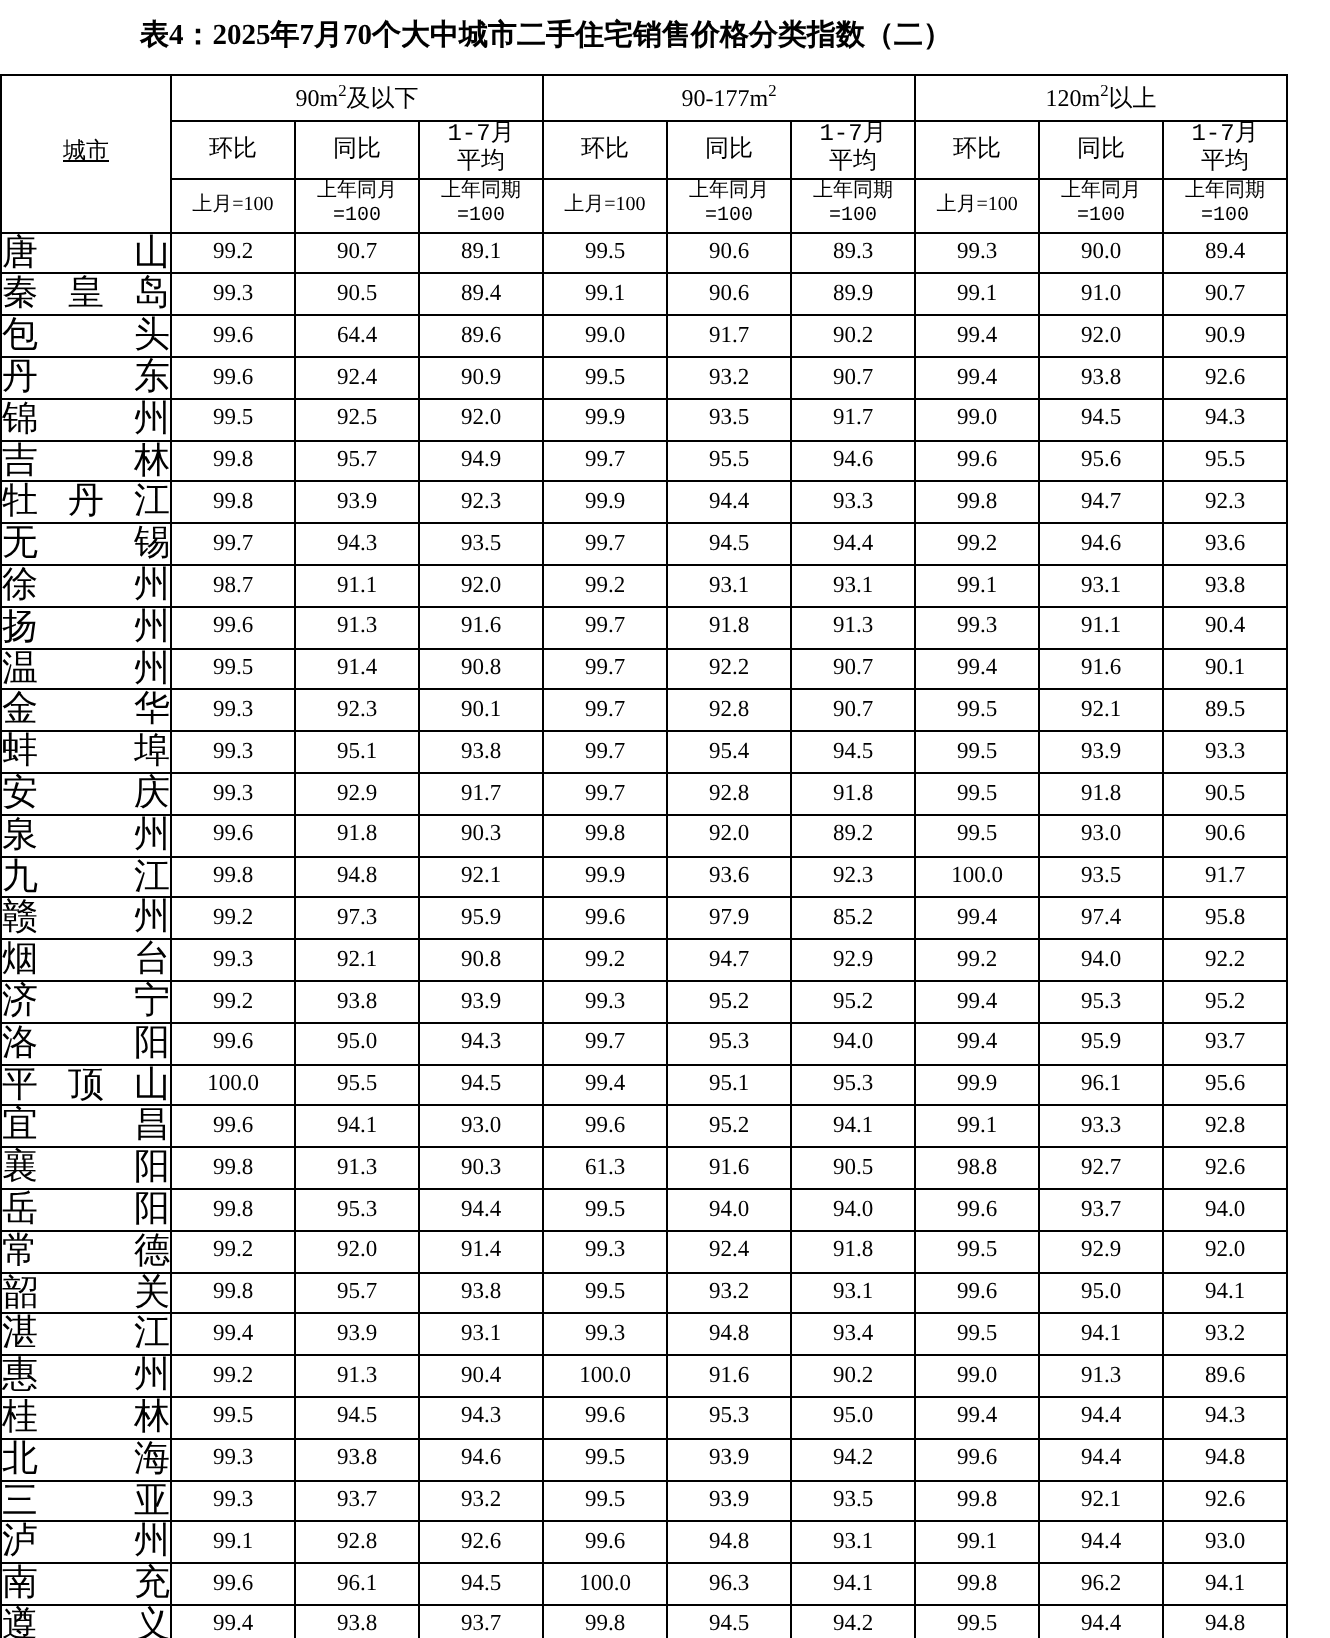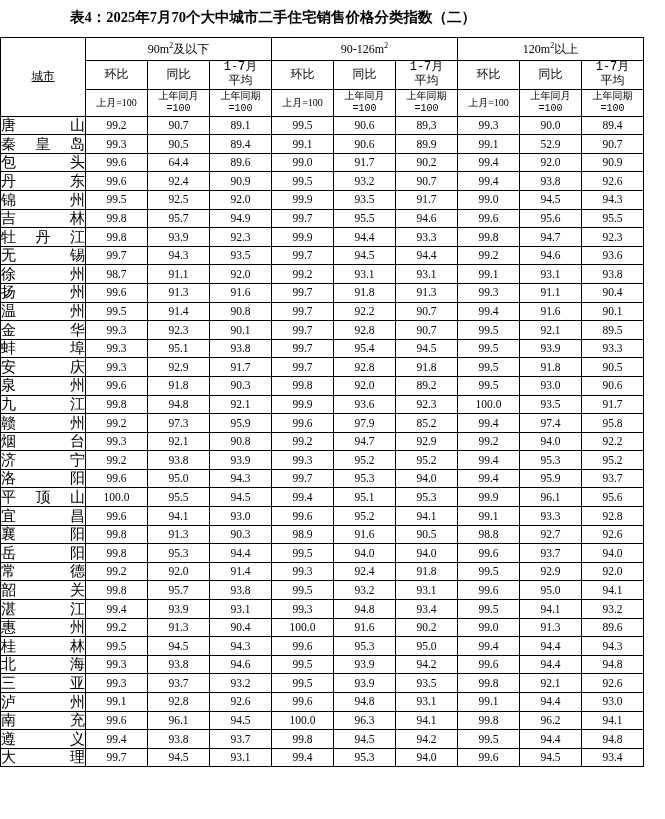--- a/index.html
+++ b/index.html
@@ -57,21 +57,21 @@
     font-size: 10px;
     height: 26px;
     line-height: 1.15;
   }
   .two-line {
     display: block;
     line-height: 1.15;
     font-family: Liberation Mono, monospace;
   }
   td.city {
-    font-size: 15px;
+    font-size: 18px;
     letter-spacing: 0;
     padding: 0 10px;
     text-align: justify;
     text-align-last: justify;
     height: 17.6px;
   }
   td.val {
     font-family: "Liberation Serif", "DejaVu Serif", serif;
     font-size: 11.5px;
     height: 17.6px;
@@ -101,21 +101,21 @@
         <col style="width:62px">
         <col style="width:62px">
     </colgroup>
     <thead>
       <tr>
         <td rowspan="3" class="hdr-city">城市</td>
         <td colspan="3" class="hdr-group">
           <span>90m</span><sup>2</sup><span>及以下</span>
         </td>
         <td colspan="3" class="hdr-group">
-          <span>90-126m</span><sup>2</sup><span></span>
+          <span>90-177m</span><sup>2</sup><span></span>
         </td>
         <td colspan="3" class="hdr-group">
           <span>120m</span><sup>2</sup><span>以上</span>
         </td>
       </tr>
       <tr>
         <td class="hdr-sub">环比</td>
         <td class="hdr-sub">同比</td>
         <td class="hdr-sub">
             <span class="two-line">1-7月</span>
@@ -179,21 +179,21 @@
         </tr>
         <tr>
           <td class="city">秦皇岛</td>
           <td class="val">99.3</td>
           <td class="val">90.5</td>
           <td class="val">89.4</td>
           <td class="val">99.1</td>
           <td class="val">90.6</td>
           <td class="val">89.9</td>
           <td class="val">99.1</td>
-          <td class="val">52.9</td>
+          <td class="val">91.0</td>
           <td class="val">90.7</td>
         </tr>
         <tr>
           <td class="city">包头</td>
           <td class="val">99.6</td>
           <td class="val">64.4</td>
           <td class="val">89.6</td>
           <td class="val">99.0</td>
           <td class="val">91.7</td>
           <td class="val">90.2</td>
@@ -427,21 +427,21 @@
           <td class="val">94.1</td>
           <td class="val">99.1</td>
           <td class="val">93.3</td>
           <td class="val">92.8</td>
         </tr>
         <tr>
           <td class="city">襄阳</td>
           <td class="val">99.8</td>
           <td class="val">91.3</td>
           <td class="val">90.3</td>
-          <td class="val">98.9</td>
+          <td class="val">61.3</td>
           <td class="val">91.6</td>
           <td class="val">90.5</td>
           <td class="val">98.8</td>
           <td class="val">92.7</td>
           <td class="val">92.6</td>
         </tr>
         <tr>
           <td class="city">岳阳</td>
           <td class="val">99.8</td>
           <td class="val">95.3</td>

